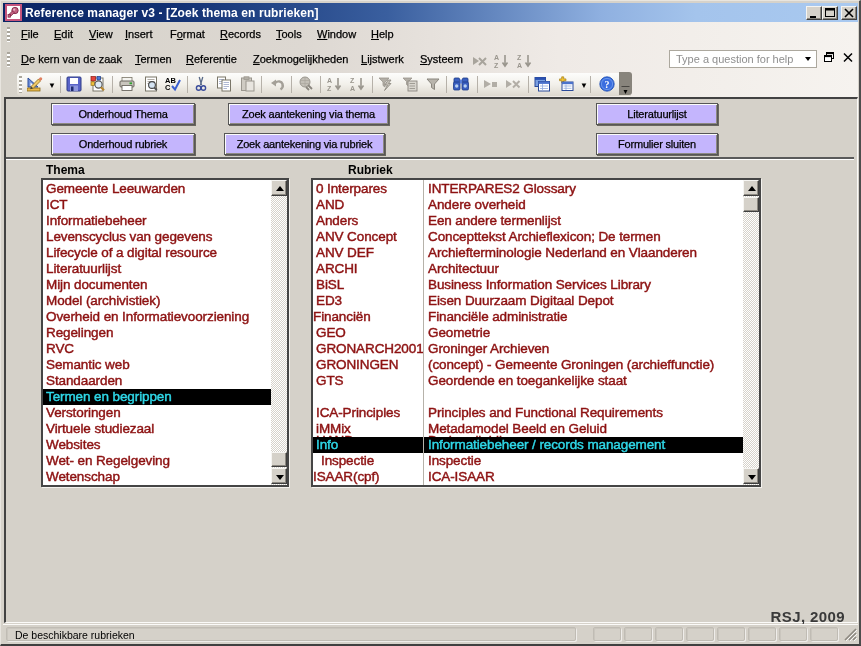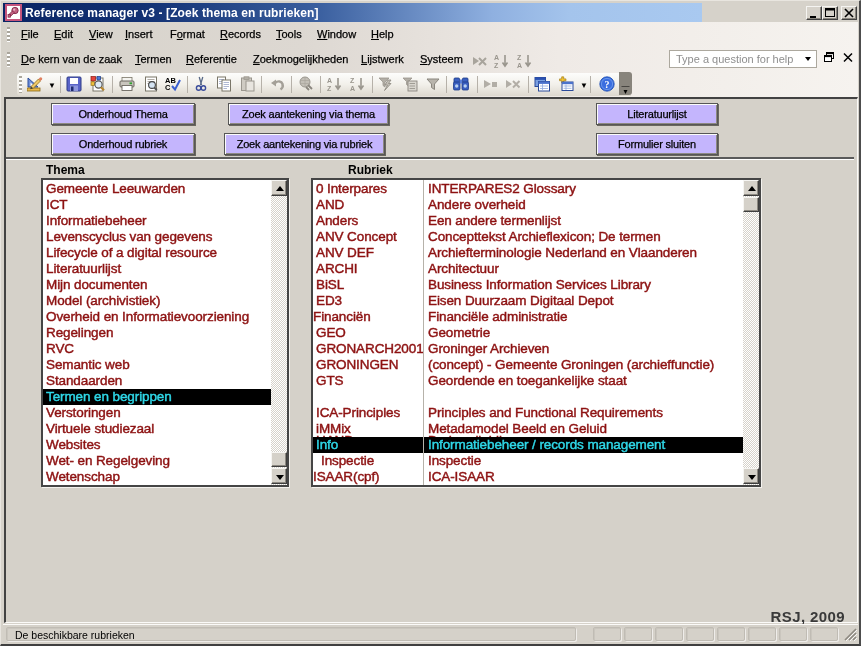--- a/index.html
+++ b/index.html
@@ -7,21 +7,21 @@
  font-family:"Liberation Sans",sans-serif;background:#d6d2ca;}
 *{box-sizing:border-box;}
 
 
 #frame{position:absolute;left:0;top:0;width:861px;height:646px;
  background:#d6d2ca;
  border-top:1px solid #e8e5df;border-left:1px solid #e8e5df;
  border-right:2px solid #4d4d4d;border-bottom:2px solid #404040;}
 
 
-#titlebar{position:absolute;left:3px;top:3px;width:699px;height:19px;
+#titlebar{position:absolute;left:3px;top:3px;width:855px;height:19px;
  background:linear-gradient(to right,#0a2464 0%,#123173 20%,#3a5f9f 45%,#8fb0e0 70%,#a4c4ec 81%,#a9c9f0 100%);}
 #titleicon{position:absolute;left:2px;top:1px;width:17px;height:17px;
  background:#fff;border:2px solid #c4547c;}
 #titleicon svg{position:absolute;left:0px;top:0px;}
 #titletext{position:absolute;left:22px;top:3px;color:#fff;font-size:12px;
  font-weight:bold;white-space:nowrap;letter-spacing:0.1px;}
 .winbtn{position:absolute;top:3px;width:16px;height:14px;background:#d6d2ca;
  border-top:1px solid #f5f4f1;border-left:1px solid #f5f4f1;
  border-right:1px solid #404040;border-bottom:1px solid #404040;
  box-shadow:inset -1px -1px 0 #8a867e;

